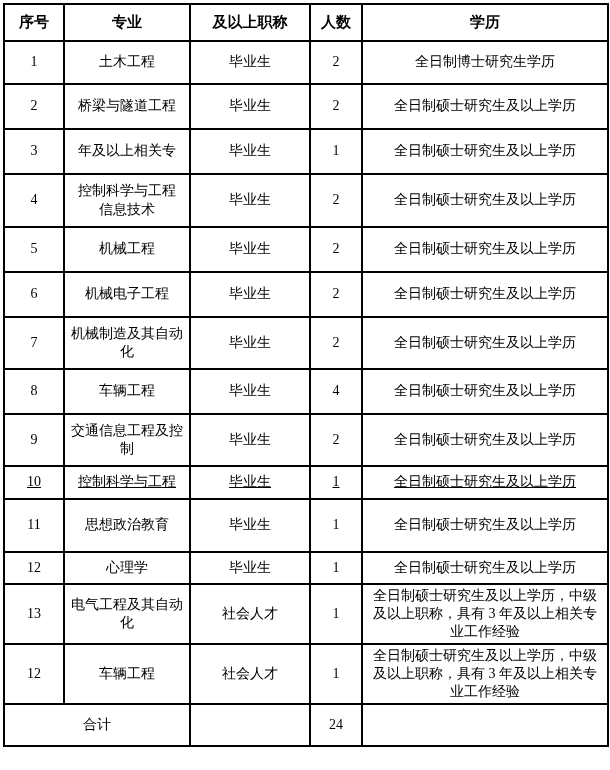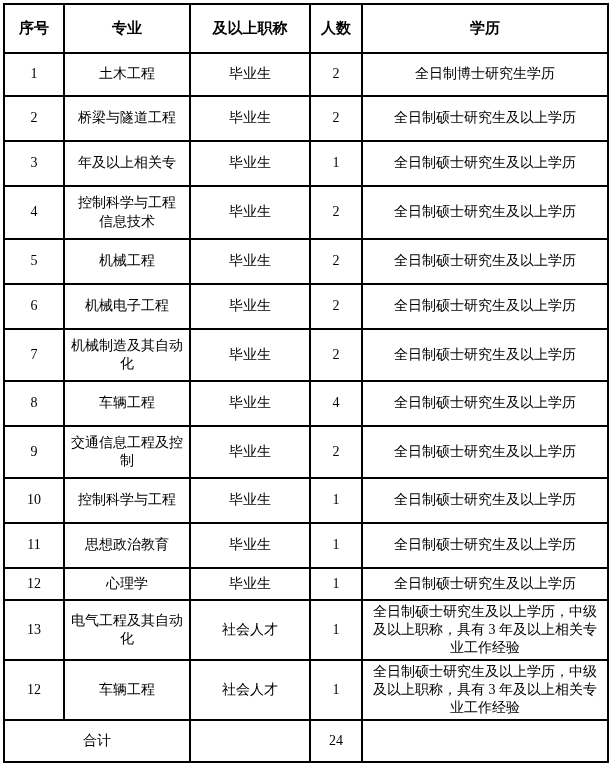--- a/index.html
+++ b/index.html
@@ -28,21 +28,21 @@
     text-align: center;
     vertical-align: middle;
     white-space: pre-line;
     overflow: hidden;
     padding: 1px 2px;
     box-sizing: border-box;
   }
   table.doc-table th {
     font-size: 15px;
     font-weight: bold;
-    height: 49px;
+    height: 37px;
     border-radius: 23px;
   }
   table.doc-table td {
     font-size: 14px;
     line-height: 1.3;
   }
   .c-no    { width: 60px; }
   .c-major { width: 126px; }
   .c-cat   { width: 120px; }
   .c-count { width: 52px; }
@@ -129,28 +129,28 @@
     <td class="cell-edu">全日制硕士研究生及以上学历</td>
   </tr>
         <tr style="height: 52px;">
     <td class="cell-no">9</td>
     <td class="cell-major">交通信息工程及控
 制</td>
     <td class="cell-cat">毕业生</td>
     <td class="cell-count">2</td>
     <td class="cell-edu">全日制硕士研究生及以上学历</td>
   </tr>
-        <tr style="height: 45px;">
+        <tr style="height: 33px; text-decoration: underline;">
     <td class="cell-no">10</td>
     <td class="cell-major">控制科学与工程</td>
     <td class="cell-cat">毕业生</td>
     <td class="cell-count">1</td>
     <td class="cell-edu">全日制硕士研究生及以上学历</td>
   </tr>
-        <tr style="height: 45px;">
+        <tr style="height: 53px;">
     <td class="cell-no">11</td>
     <td class="cell-major">思想政治教育</td>
     <td class="cell-cat">毕业生</td>
     <td class="cell-count">1</td>
     <td class="cell-edu">全日制硕士研究生及以上学历</td>
   </tr>
         <tr style="height: 32px;">
     <td class="cell-no">12</td>
     <td class="cell-major">心理学</td>
     <td class="cell-cat">毕业生</td>

